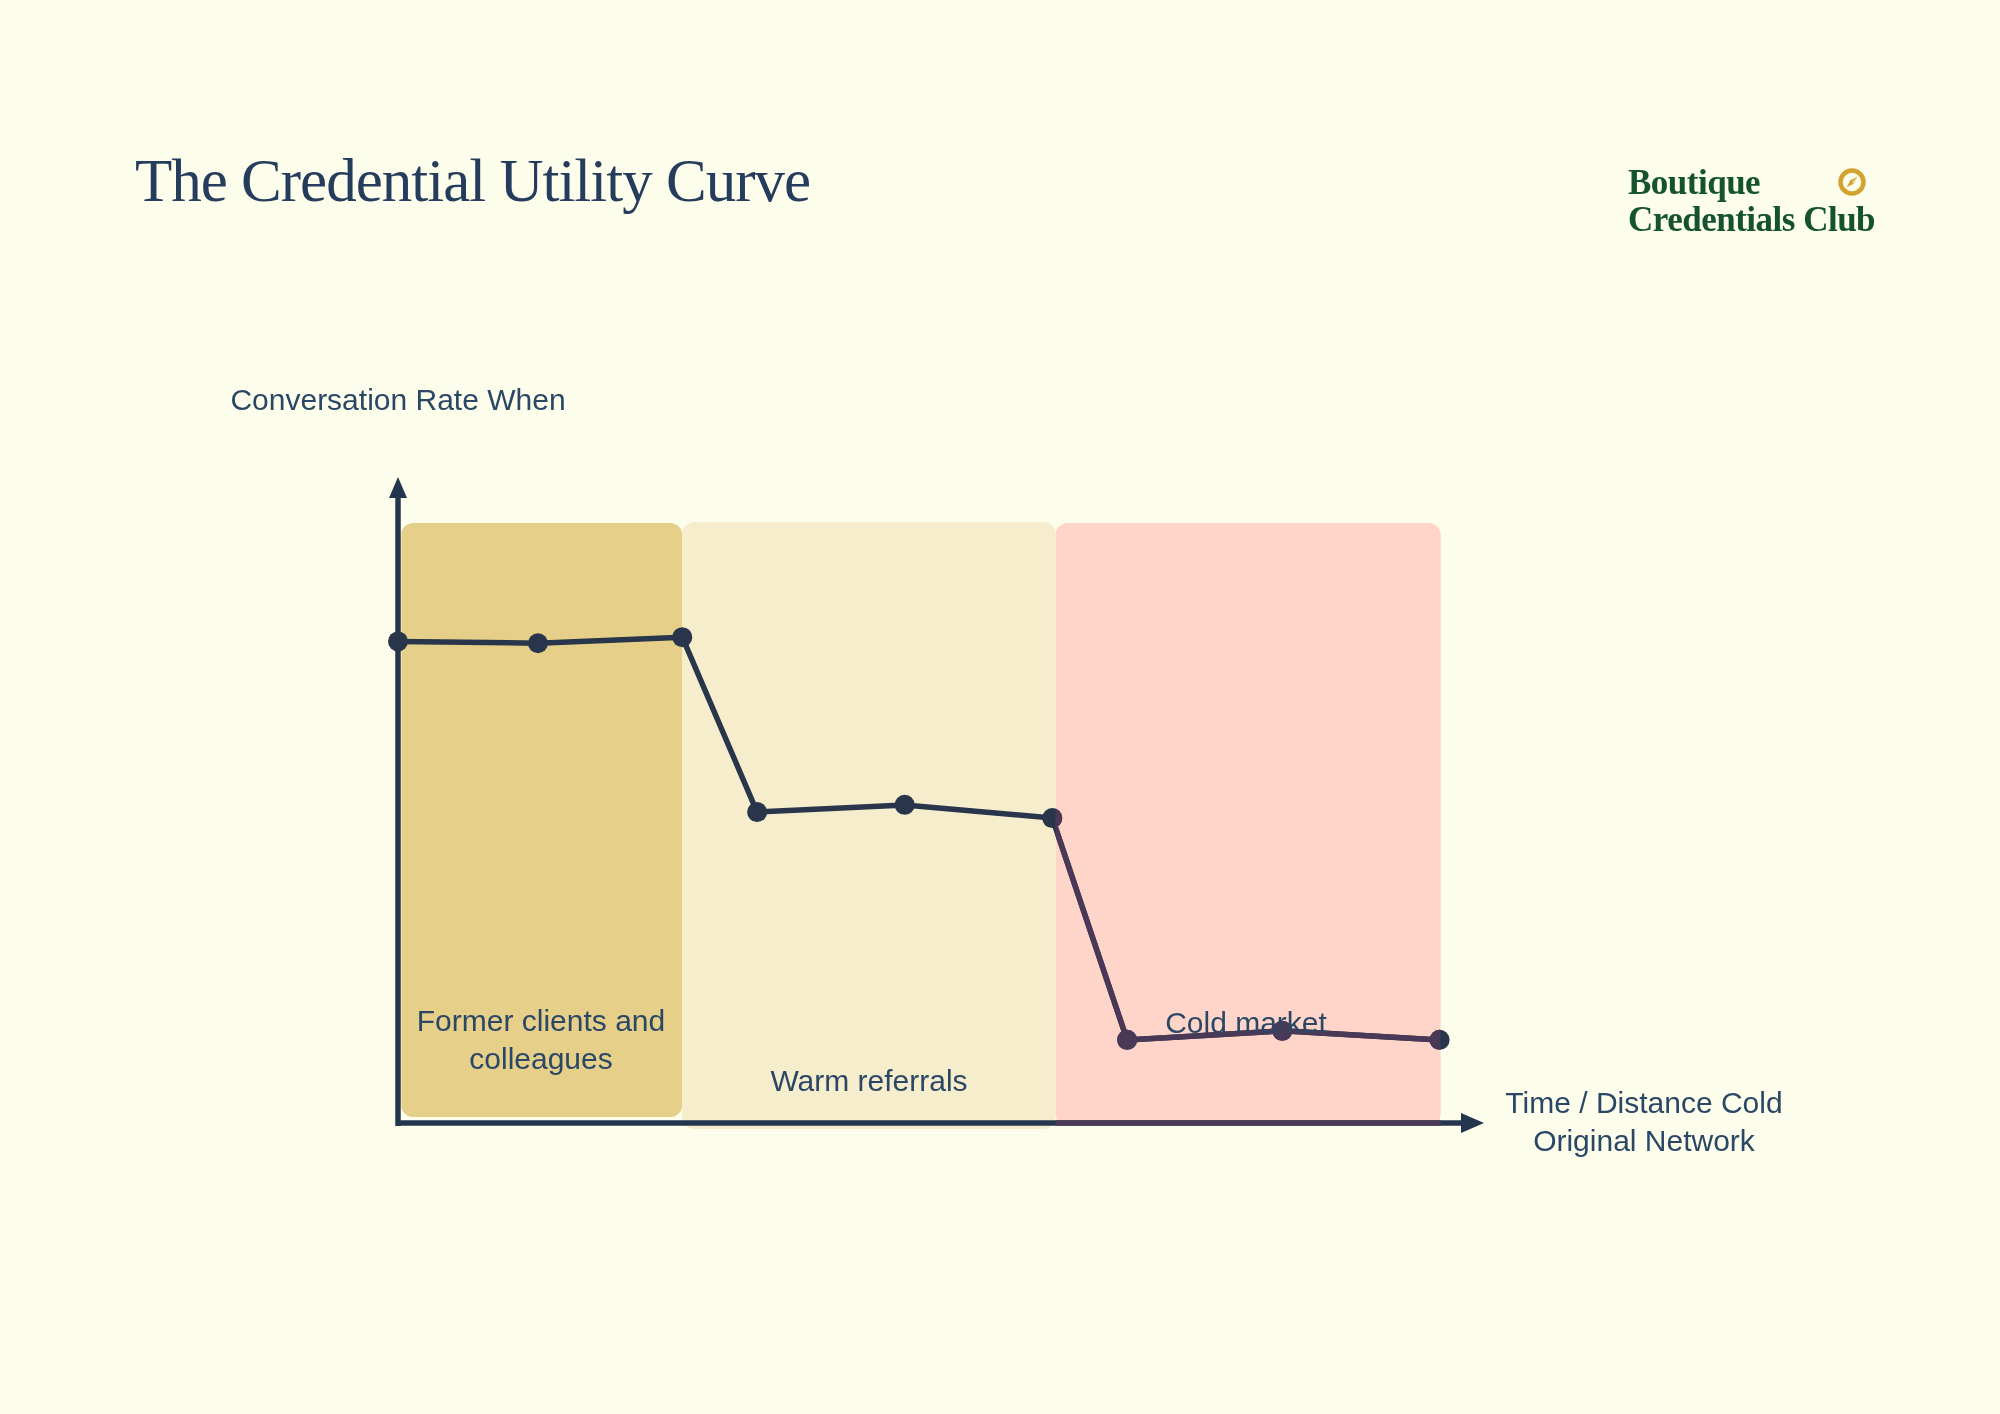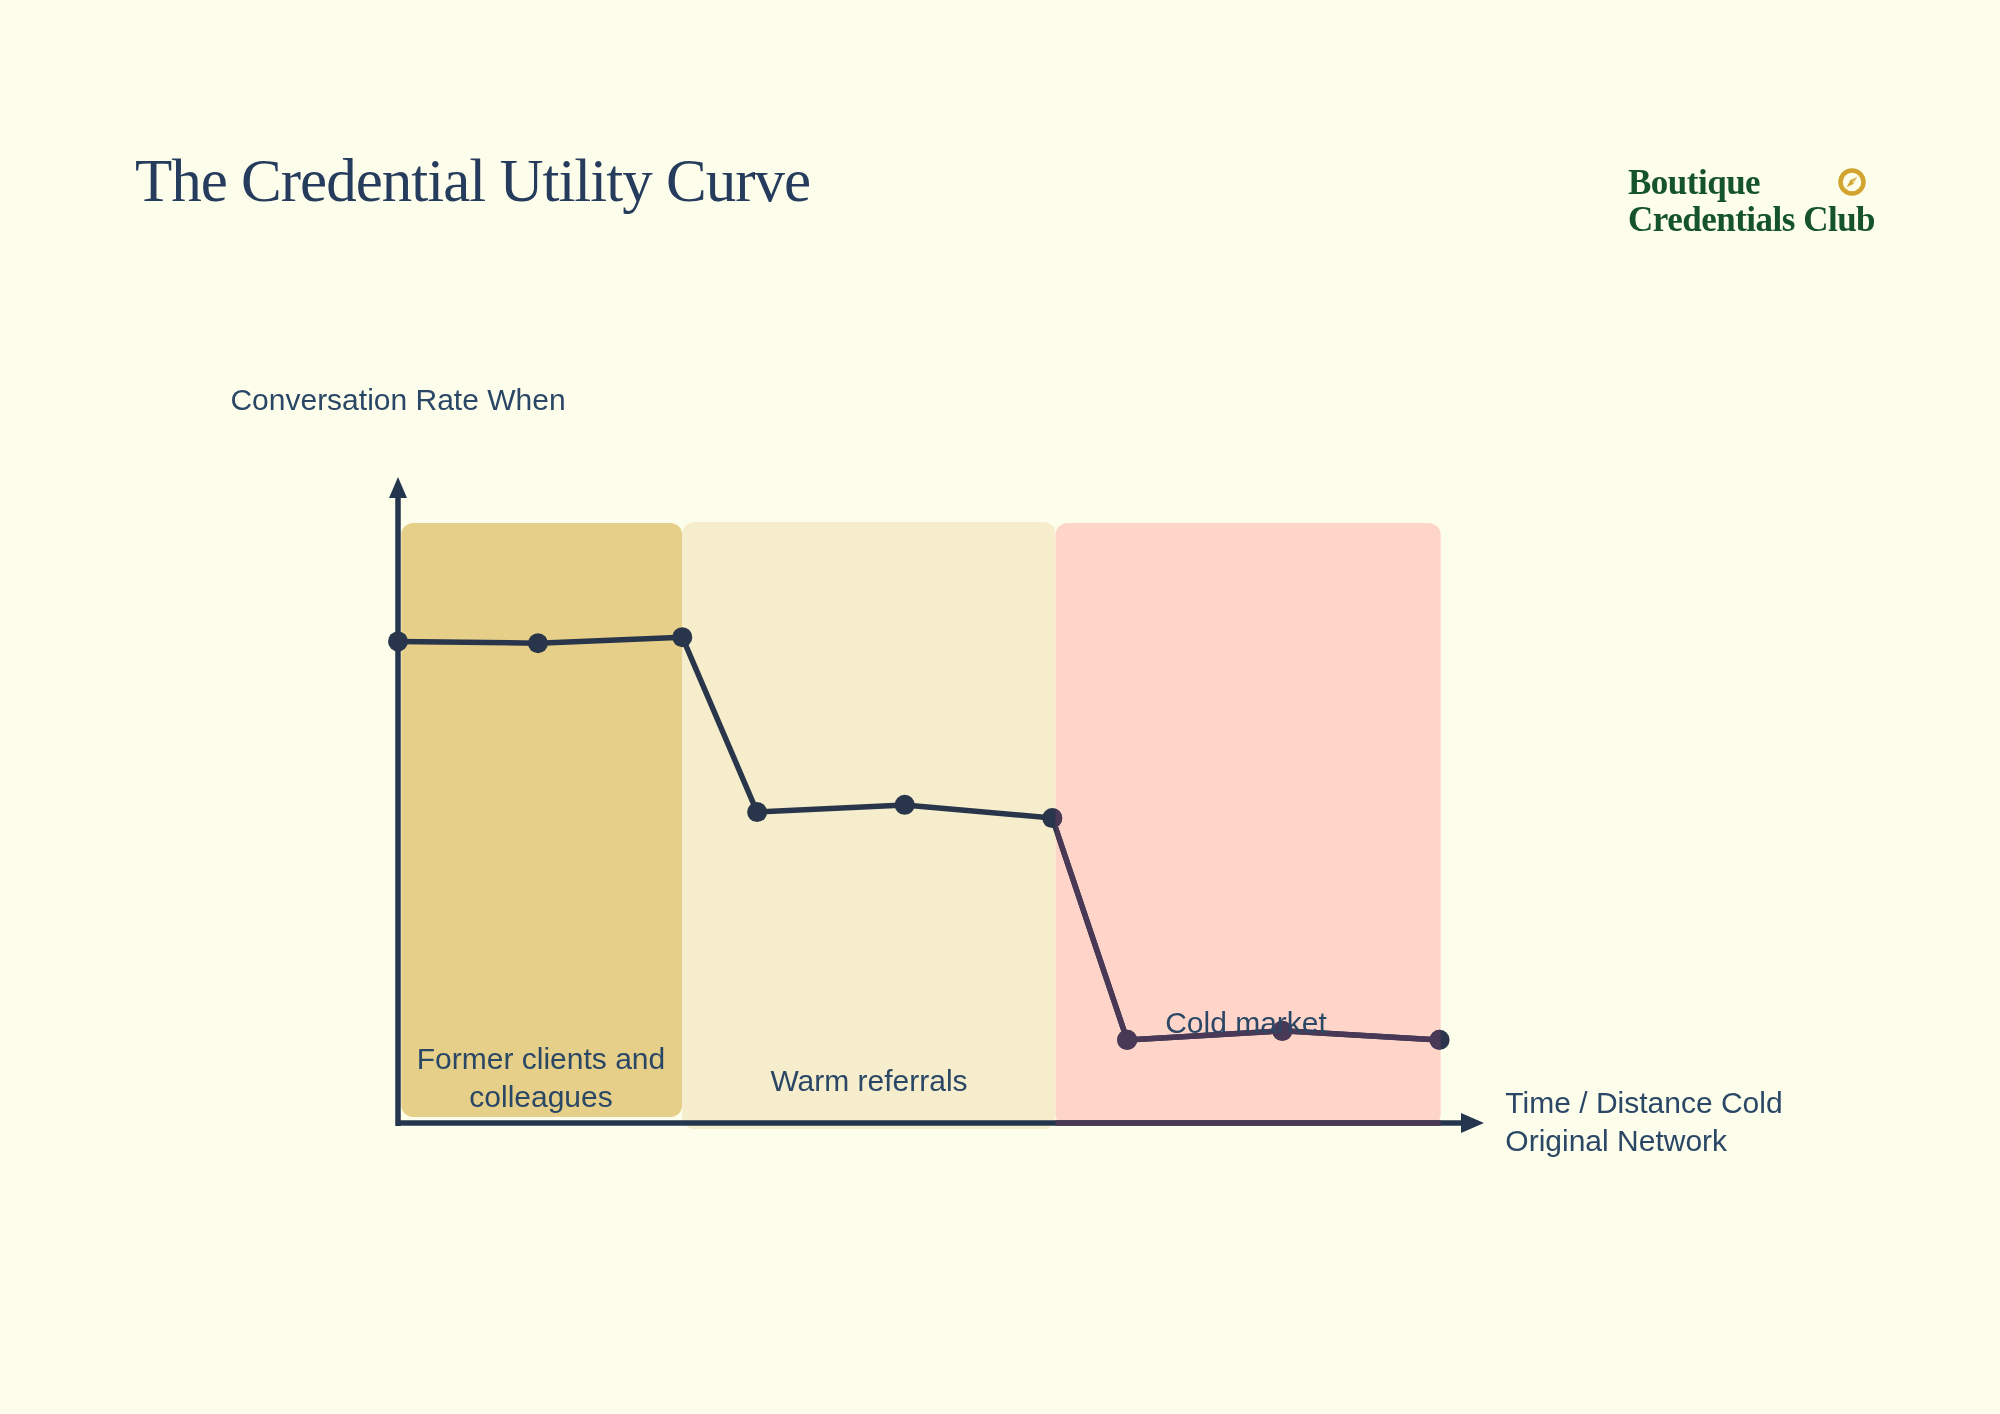--- a/index.html
+++ b/index.html
@@ -18,30 +18,30 @@
   }
   #brand{left:1628px;top:164px;color:#14532d;}
   .brand-line{
     font-family:"Liberation Serif", serif;
     font-weight:700;font-size:35px;line-height:37px;
     white-space:nowrap;letter-spacing:-0.5px;
   }
   #compass{left:1836px;top:166px;}
   .axis-label{
     color:#2B4766;font-size:30px;line-height:36px;
-    transform:translateX(-50%);
+    text-align:center;transform:translateX(-50%);
     white-space:nowrap;
   }
   #ylabel{left:398px;top:382px;}
   #xlabel{left:1644px;top:1084px;line-height:38px;}
   .zone-label{
     color:#2B4766;font-size:30px;line-height:38px;
     text-align:center;transform:translateX(-50%);
   }
-  #zone-label-0{left:541px;top:1040px;width:308px;white-space:normal;}
+  #zone-label-0{left:541px;top:1002px;width:308px;white-space:normal;}
   #zone-label-1{left:869px;top:1062px;white-space:nowrap;}
   #zone-label-2{left:1246px;top:1004px;white-space:nowrap;}
   #chart{left:0;top:0;}
 </style>
 </head>
 <body>
 
 <svg id="chart" class="abs" width="2000" height="1414" viewBox="0 0 2000 1414" xmlns="http://www.w3.org/2000/svg">
     <rect x="401.255" y="523" width="281.015" height="594" rx="12" fill="#E6D089"></rect>
     <rect x="682.27" y="522" width="373.23999999999995" height="607" rx="12" fill="#F5EDCB"></rect>

